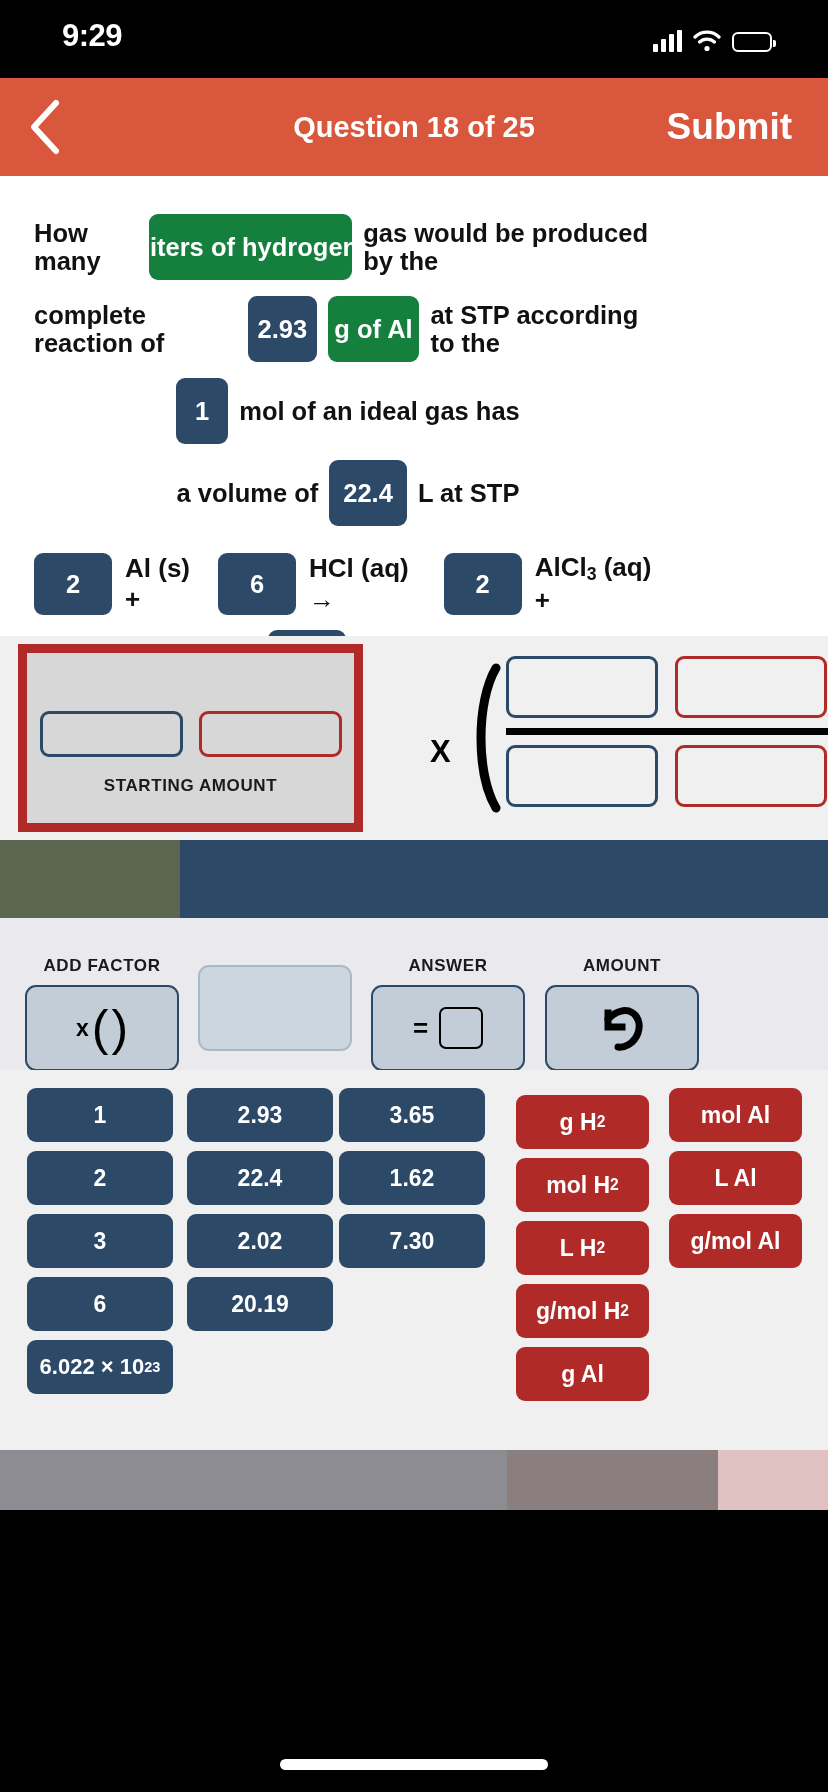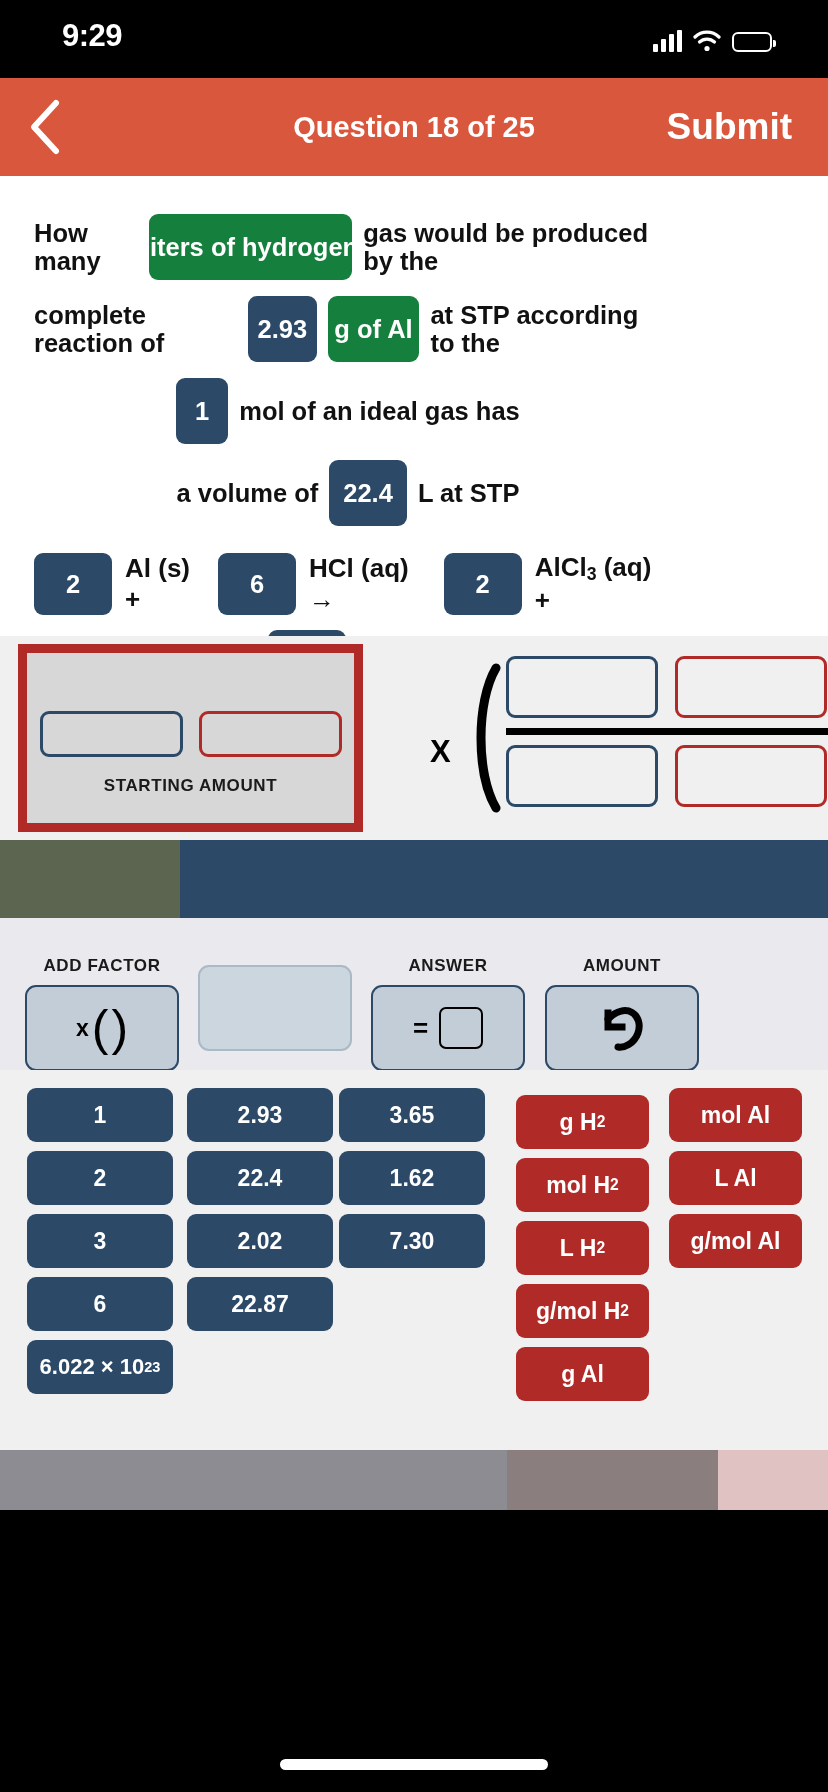--- a/index.html
+++ b/index.html
@@ -356,21 +356,21 @@
         <div class="tile blue">1</div>
         <div class="tile blue">2</div>
         <div class="tile blue">3</div>
         <div class="tile blue">6</div>
         <div class="tile blue sci">6.022 × 10<sup>23</sup></div>
       </div>
       <div class="tile-col" style="left: 187px; width: 146px;">
         <div class="tile blue">2.93</div>
         <div class="tile blue">22.4</div>
         <div class="tile blue">2.02</div>
-        <div class="tile blue">22.87</div>
+        <div class="tile blue">20.19</div>
       </div>
       <div class="tile-col" style="left: 339px; width: 146px;">
         <div class="tile blue">3.65</div>
         <div class="tile blue">1.62</div>
         <div class="tile blue">7.30</div>
       </div>
       <div class="tile-col" style="left: 516px; width: 133px; margin-top: 7px;">
         <div class="tile red">g H<sub>2</sub></div>
         <div class="tile red">mol H<sub>2</sub></div>
         <div class="tile red">L H<sub>2</sub></div>

